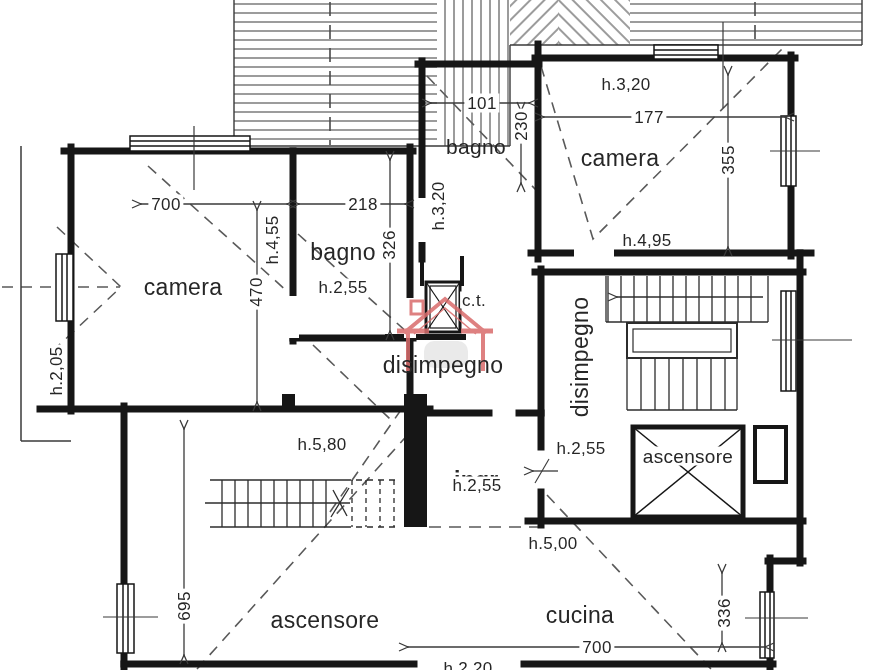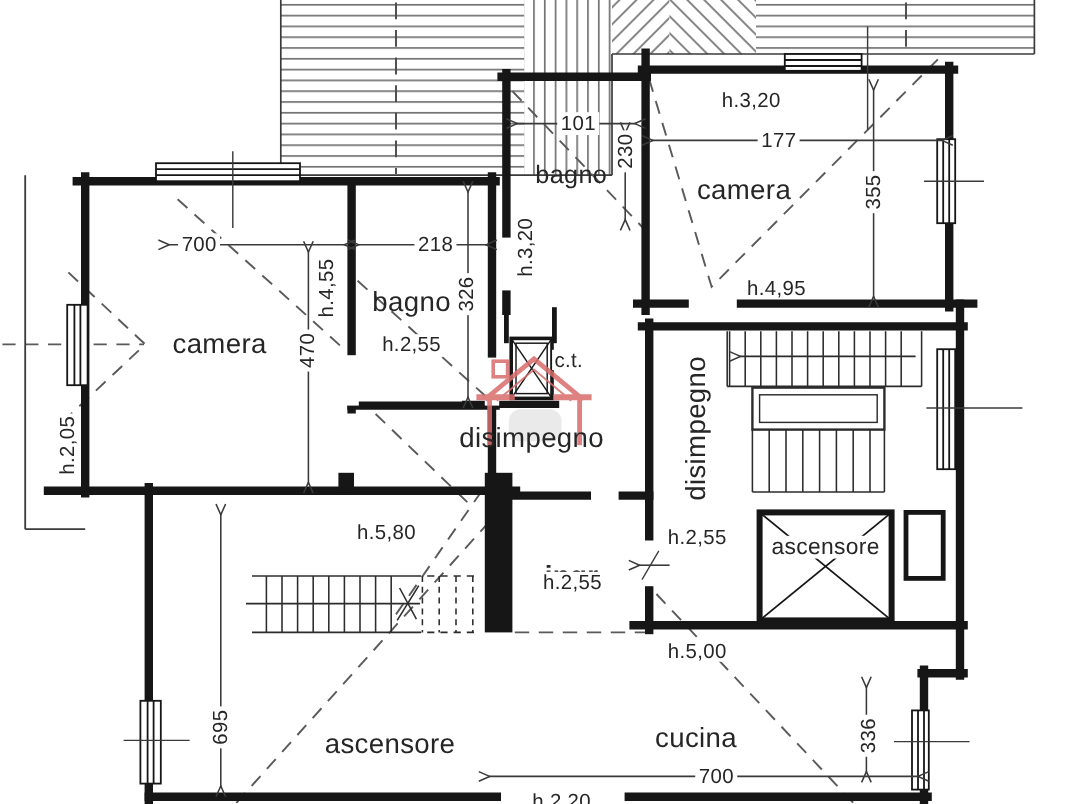--- a/index.html
+++ b/index.html
@@ -277,16 +277,16 @@
 <div class="lbl dim vert" style="left:724px;top:613px;">336</div>
 <div class="lbl dim" style="left:597px;top:647px;text-align:right;">700</div>
 
 <div class="lbl hgt vert" style="left:272px;top:240px;">h.4,55</div>
 <div class="lbl hgt vert" style="left:56px;top:371px;">h.2,05</div>
 <div class="lbl hgt vert" style="left:438px;top:206px;">h.3,20</div>
 <div class="lbl hgt" style="left:626px;top:84px;">h.3,20</div>
 <div class="lbl hgt" style="left:647px;top:240px;">h.4,95</div>
 <div class="lbl hgt" style="left:581px;top:448px;">h.2,55</div>
 <div class="lbl hgt" style="left:322px;top:444px;">h.5,80</div>
-<div class="lbl hgt" style="left:553px;top:543px;margin-left:28px;">h.5,00</div>
+<div class="lbl hgt" style="left:553px;top:543px;">h.5,00</div>
 <div class="lbl hgt" style="left:468px;top:668px;">h.2,20</div>
 
 </div>
 
 </body></html>

